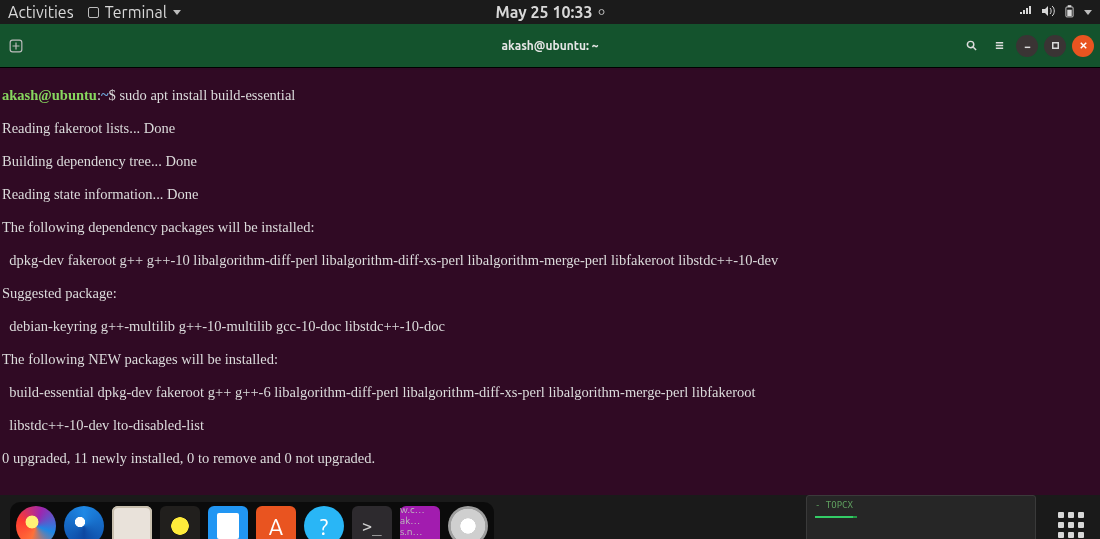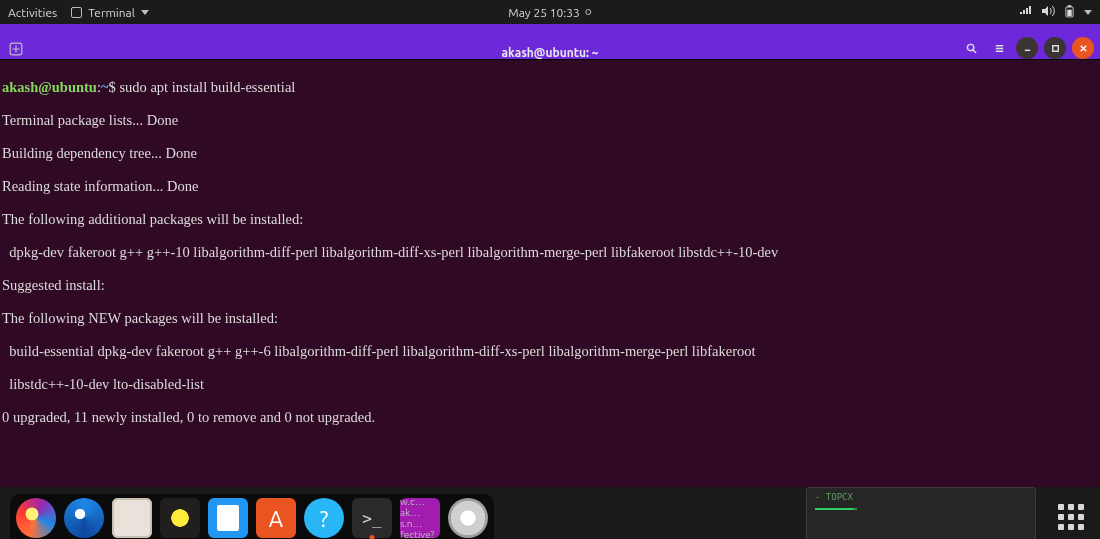--- a/index.html
+++ b/index.html
@@ -1,27 +1,27 @@
 <!DOCTYPE html>
 <html><head>
 <meta charset="utf-8">
 <style>
   * { box-sizing: border-box; margin: 0; padding: 0; }
   html, body { width: 1100px; height: 539px; overflow: hidden; font-family: Ubuntu, "Segoe UI", sans-serif; background: #1b1b1b; }
 
   
-  .topbar { height: 24px; background: #1b1b1b; color: #d8d8d8; display: flex; align-items: center; font-size: 12px; padding: 0 8px; position: relative; }
+  .topbar { height: 24px; background: #1b1b1b; color: #d8d8d8; display: flex; align-items: center; font-size: 16px; padding: 0 8px; position: relative; }
   .topbar .left { display: flex; align-items: center; gap: 14px; }
   .topbar .app { display: flex; align-items: center; gap: 6px; text-align: center; }
   .topbar .app .sq { width: 11px; height: 11px; border: 1px solid #bdbdbd; border-radius: 2px; }
-  .topbar .center { position: absolute; left: 50%; transform: translateX(-50%); display: flex; align-items: center; gap: 6px; }
+  .topbar .center { position: absolute; left: 50%; transform: translateX(-50%); display: flex; align-items: center; gap: 6px; font-weight: bold; }
   .topbar .right { margin-left: auto; display: flex; align-items: center; gap: 10px; font-size: 12px; }
 
   
-  .term-header { height: 36px; background: #6d28d9; color: #d8d8d8; display: flex; align-items: flex-end; padding: 0 6px; font-size: 12px; position: relative; border-bottom: 1px solid #000; }
+  .term-header { height: 44px; background: #14532d; color: #d8d8d8; display: flex; align-items: center; padding: 0 6px; font-size: 12px; position: relative; border-bottom: 1px solid #000; }
   .term-header .plus { width: 20px; height: 20px; display:flex; align-items:center; justify-content:center; border-radius:4px; }
   .term-header .title { position:absolute; left:50%; transform:translateX(-50%); font-weight:600; color:#e6e6e6; }
   .term-header .wbtns { margin-left:auto; display:flex; align-items:center; gap:6px; }
   .hbtn { width:22px; height:22px; border-radius:50%; background:#3a3434; display:flex; align-items:center; justify-content:center; color:#ddd; font-size:11px; }
   .hbtn.search { border-radius:5px; background:transparent; }
   .hbtn.menu { border-radius:5px; background:transparent; }
   .hbtn.close { background:#e95420; color:#fff; }
   .hbtn svg { width:11px; height:11px; fill:none; stroke:#ddd; stroke-width:1.6; }
 
   
@@ -140,26 +140,27 @@
     <div class="hbtn close">
       <svg viewBox="0 0 12 12">
           <path d="M3 3l6 6M9 3l-6 6" stroke="#fff"></path>
         </svg>
     </div>
   </div>
 </div>
 
 <div class="term-body">
 <span class="row"><span class="u">akash@ubuntu</span><span class="p">:</span><span class="c">~</span><span class="p">$</span><span class="p"> </span><span class="p">sudo apt install build-essential</span></span>
-<span class="row">Terminal package lists... Done</span>
+<span class="row">Reading fakeroot lists... Done</span>
 <span class="row">Building dependency tree... Done</span>
 <span class="row">Reading state information... Done</span>
-<span class="row">The following additional packages will be installed:</span>
+<span class="row">The following dependency packages will be installed:</span>
 <span class="row">  dpkg-dev fakeroot g++ g++-10 libalgorithm-diff-perl libalgorithm-diff-xs-perl libalgorithm-merge-perl libfakeroot libstdc++-10-dev</span>
-<span class="row">Suggested install:</span>
+<span class="row">Suggested package:</span>
+<span class="row">  debian-keyring g++-multilib g++-10-multilib gcc-10-doc libstdc++-10-doc</span>
 <span class="row">The following NEW packages will be installed:</span>
 <span class="row">  build-essential dpkg-dev fakeroot g++ g++-6 libalgorithm-diff-perl libalgorithm-diff-xs-perl libalgorithm-merge-perl libfakeroot</span>
 <span class="row">  libstdc++-10-dev lto-disabled-list</span>
 <span class="row">0 upgraded, 11 newly installed, 0 to remove and 0 not upgraded.</span>
 
 
 
 
 </div>
 

